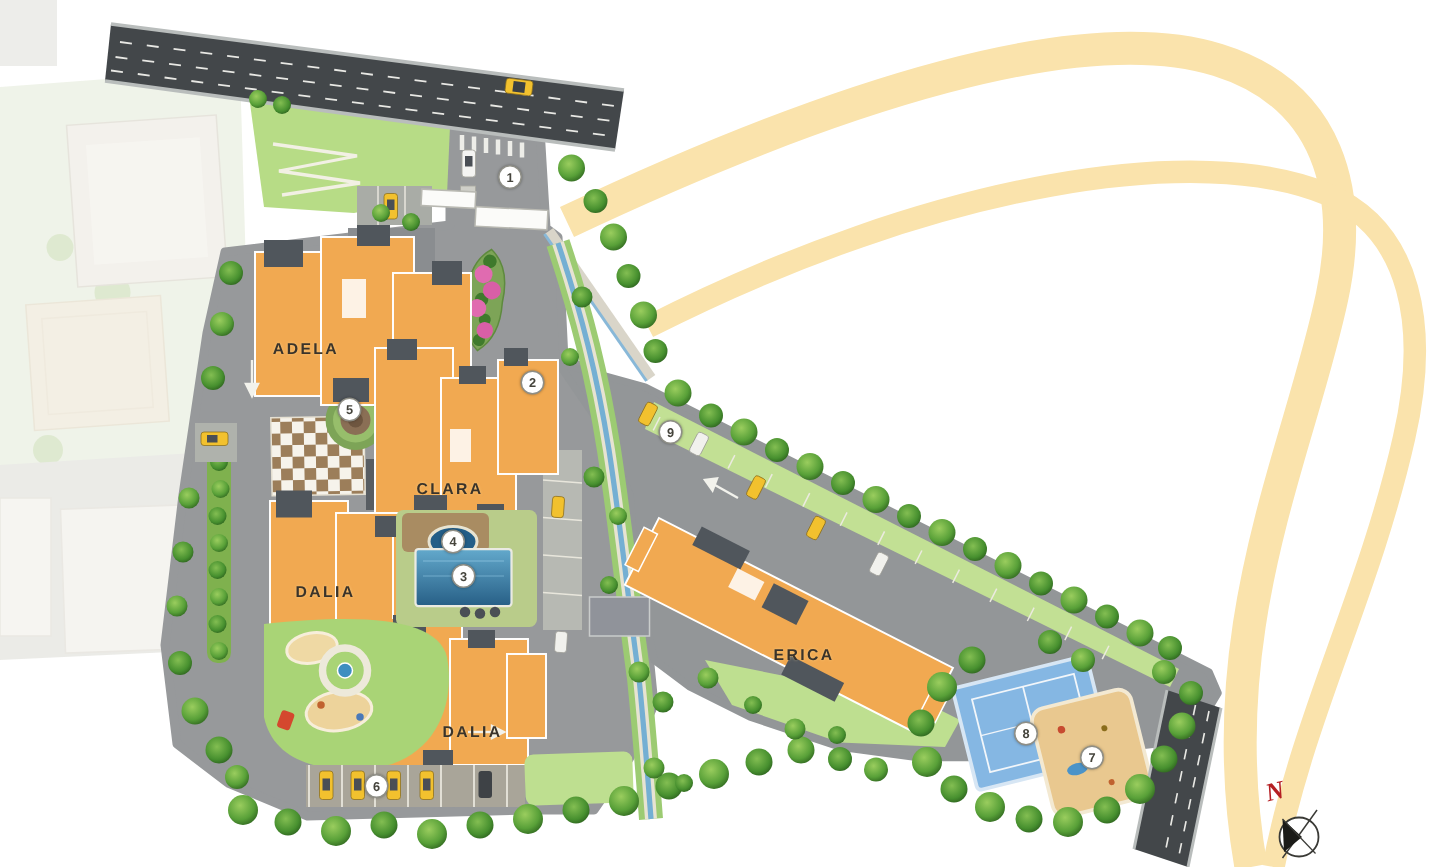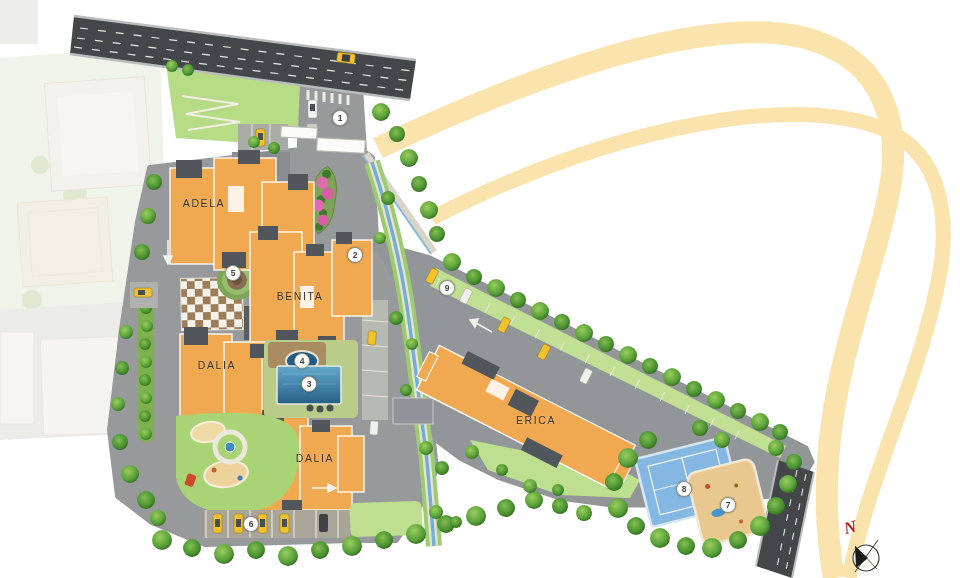--- a/index.html
+++ b/index.html
@@ -1,21 +1,21 @@
 <!DOCTYPE html>
 <html><head>
 <meta charset="utf-8">
 <style>
   html,body{margin:0;padding:0;background:#ffffff;}
   .stage{position:relative;width:960px;height:578px;overflow:hidden;background:#fff;
          font-family:"Liberation Sans", sans-serif;}
   .stage svg.scene{position:absolute;left:0;top:0;}
   .bldg-label{position:absolute;transform:translate(-50%,-50%);
-    font-size:10.5px;font-weight:normal;letter-spacing:1.6px;color:#3a332a;
-    text-shadow:0 0 2px rgba(255,226,160,.55);white-space:nowrap;}
+    font-size:10.5px;font-weight:bold;letter-spacing:1.6px;color:#3a332a;
+    text-shadow:0 0 2px rgba(255,226,160,.55);white-space:nowrap;margin-top:30px;}
   .marker{position:absolute;transform:translate(-50%,-50%);
     width:14px;height:14px;border-radius:50%;background:#fff;
     border:1px solid #8e8e86;box-shadow:0 0 2px rgba(0,0,0,.35);
     display:flex;align-items:center;justify-content:center;
     font-size:8.5px;font-weight:bold;color:#45443c;line-height:1;}
   .compass{position:absolute;left:836px;top:520px;width:58px;height:58px;}
   .compass .n{position:absolute;left:8px;top:-2px;
     font-family:"Liberation Serif", serif;font-style:italic;font-weight:bold;
     font-size:17px;color:#b51f23;transform:rotate(-14deg);}
   .compass svg{position:absolute;left:10px;top:14px;}
@@ -416,24 +416,24 @@
         <circle cx="558" cy="490" r="6" fill="url(#tg2)"></circle>
     <circle cx="254" cy="142" r="6" fill="url(#tg1)"></circle>
         <circle cx="274" cy="148" r="6" fill="url(#tg2)"></circle>
     <circle cx="172" cy="66" r="6" fill="url(#tg1)"></circle>
         <circle cx="188" cy="70" r="6" fill="url(#tg2)"></circle>
   </g>
 </svg>
 
 <div id="labels-layer">
       <div class="bldg-label" style="left: 204px; top: 203px;">ADELA</div>
-      <div class="bldg-label" style="left: 300px; top: 296px;">BENITA</div>
+      <div class="bldg-label" style="left: 300px; top: 296px;">CLARA</div>
       <div class="bldg-label" style="left: 217px; top: 365px;">DALIA</div>
       <div class="bldg-label" style="left: 297px; top: 458px; padding-left: 36px;">DALIA</div>
-      <div class="bldg-label" style="left: 513px; top: 420px; padding-left: 46px;">ERICA</div>
+      <div class="bldg-label" style="left: 513px; top: 407px; padding-left: 46px;">ERICA</div>
     </div>
 
 <div id="markers-layer">
       <div class="marker" style="left: 340px; top: 118px;">1</div>
       <div class="marker" style="left: 355px; top: 255px;">2</div>
       <div class="marker" style="left: 309px; top: 384px;">3</div>
       <div class="marker" style="left: 302px; top: 361px;">4</div>
       <div class="marker" style="left: 233px; top: 273px;">5</div>
       <div class="marker" style="left: 251px; top: 524px;">6</div>
       <div class="marker" style="left: 728px; top: 505px;">7</div>

